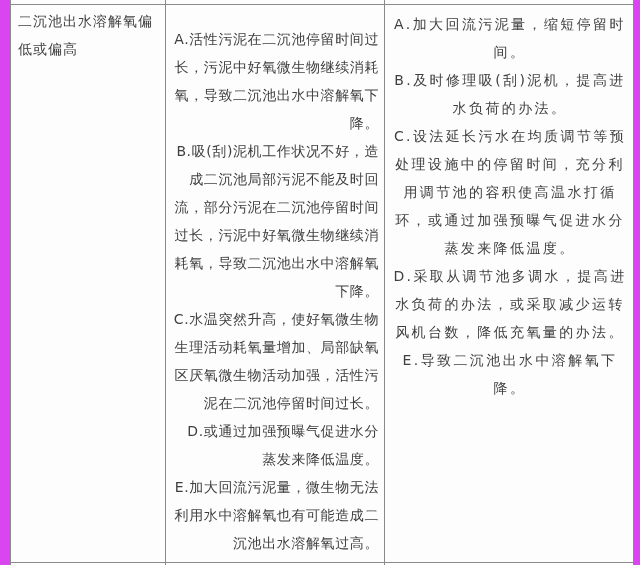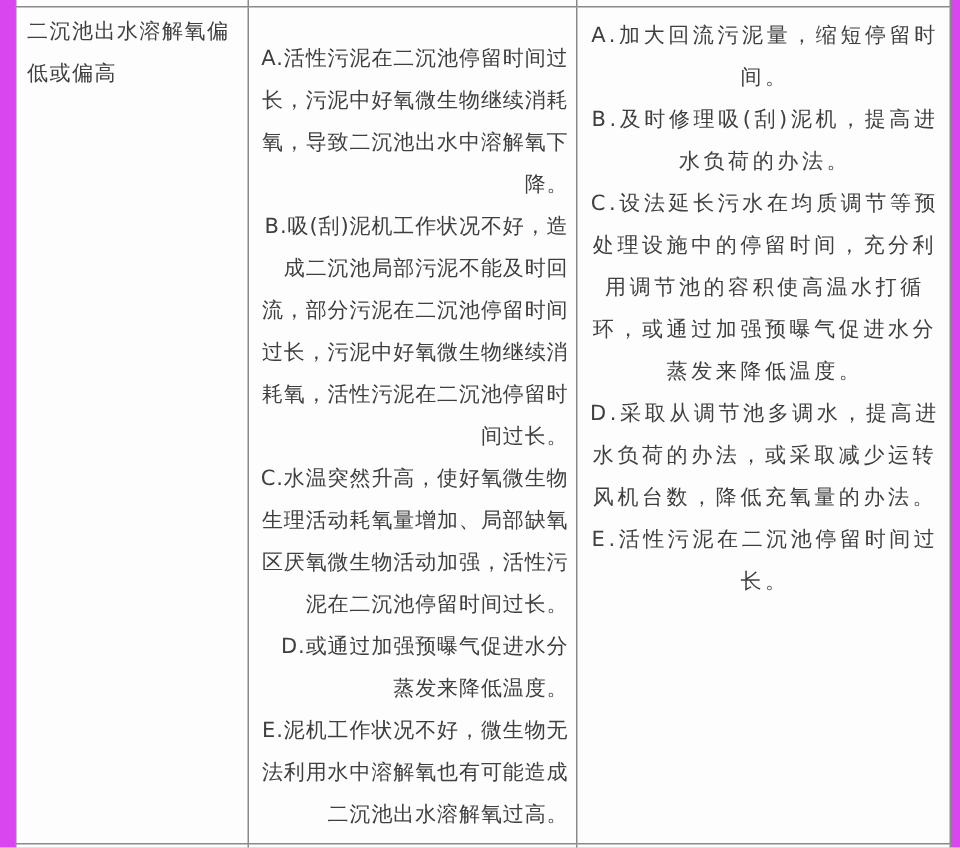--- a/index.html
+++ b/index.html
@@ -69,31 +69,31 @@
     <tbody>
         <tr class="partial-row" style="height:24px;">
       <td></td>
       <td></td>
       <td></td>
     </tr>
     <tr style="height:554px;">
       <td class="label-cell">二沉池出水溶解氧偏低或偏高</td>
       <td class="causes-cell">
             <p class="cell-para">A.活性污泥在二沉池停留时间过长，污泥中好氧微生物继续消耗氧，导致二沉池出水中溶解氧下降。</p>
-            <p class="cell-para">B.吸(刮)泥机工作状况不好，造成二沉池局部污泥不能及时回流，部分污泥在二沉池停留时间过长，污泥中好氧微生物继续消耗氧，活性污泥在二沉池停留时间过长。</p>
+            <p class="cell-para">B.吸(刮)泥机工作状况不好，造成二沉池局部污泥不能及时回流，部分污泥在二沉池停留时间过长，污泥中好氧微生物继续消耗氧，导致二沉池出水中溶解氧下降。</p>
             <p class="cell-para">C.水温突然升高，使好氧微生物生理活动耗氧量增加、局部缺氧区厌氧微生物活动加强，活性污泥在二沉池停留时间过长。</p>
             <p class="cell-para">D.或通过加强预曝气促进水分蒸发来降低温度。</p>
-            <p class="cell-para">E.泥机工作状况不好，微生物无法利用水中溶解氧也有可能造成二沉池出水溶解氧过高。</p>
+            <p class="cell-para">E.加大回流污泥量，微生物无法利用水中溶解氧也有可能造成二沉池出水溶解氧过高。</p>
           </td>
       <td class="solutions-cell">
             <p class="cell-para">A.加大回流污泥量，缩短停留时间。</p>
             <p class="cell-para">B.及时修理吸(刮)泥机，提高进水负荷的办法。</p>
             <p class="cell-para">C.设法延长污水在均质调节等预处理设施中的停留时间，充分利用调节池的容积使高温水打循环，或通过加强预曝气促进水分蒸发来降低温度。</p>
             <p class="cell-para">D.采取从调节池多调水，提高进水负荷的办法，或采取减少运转风机台数，降低充氧量的办法。</p>
-            <p class="cell-para">E.活性污泥在二沉池停留时间过长。</p>
+            <p class="cell-para">E.导致二沉池出水中溶解氧下降。</p>
           </td>
     </tr>
     <tr class="partial-row">
       <td></td>
       <td></td>
       <td></td>
     </tr>
   </tbody>
     </table>
 </div>

